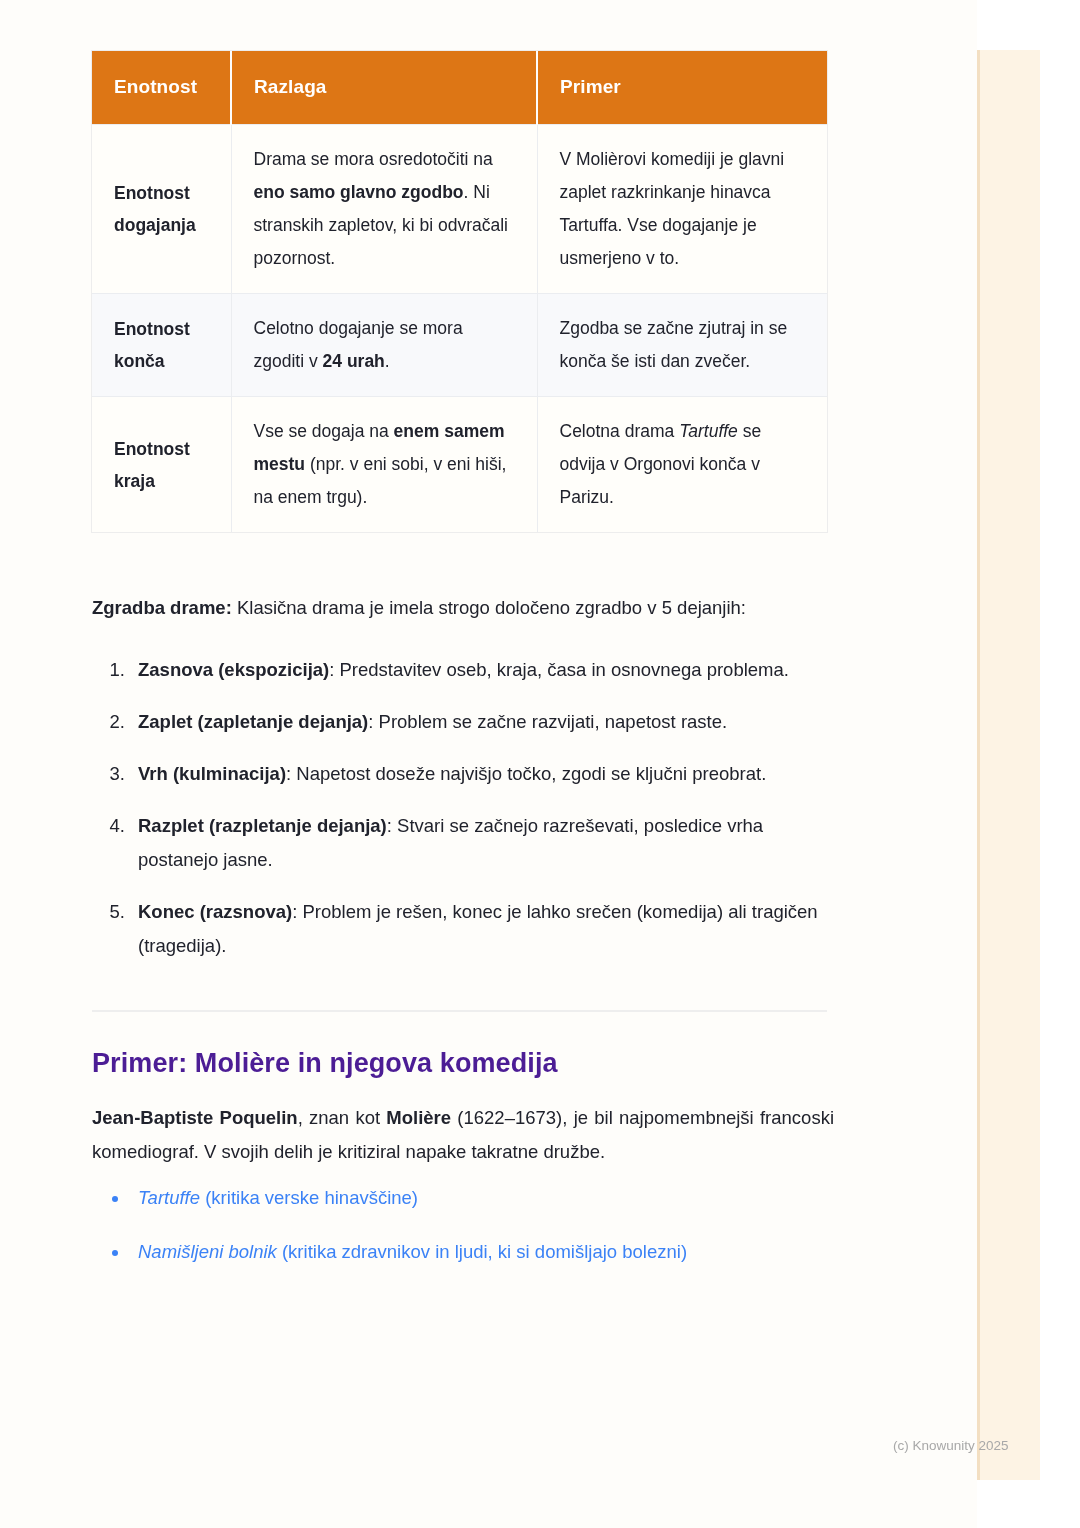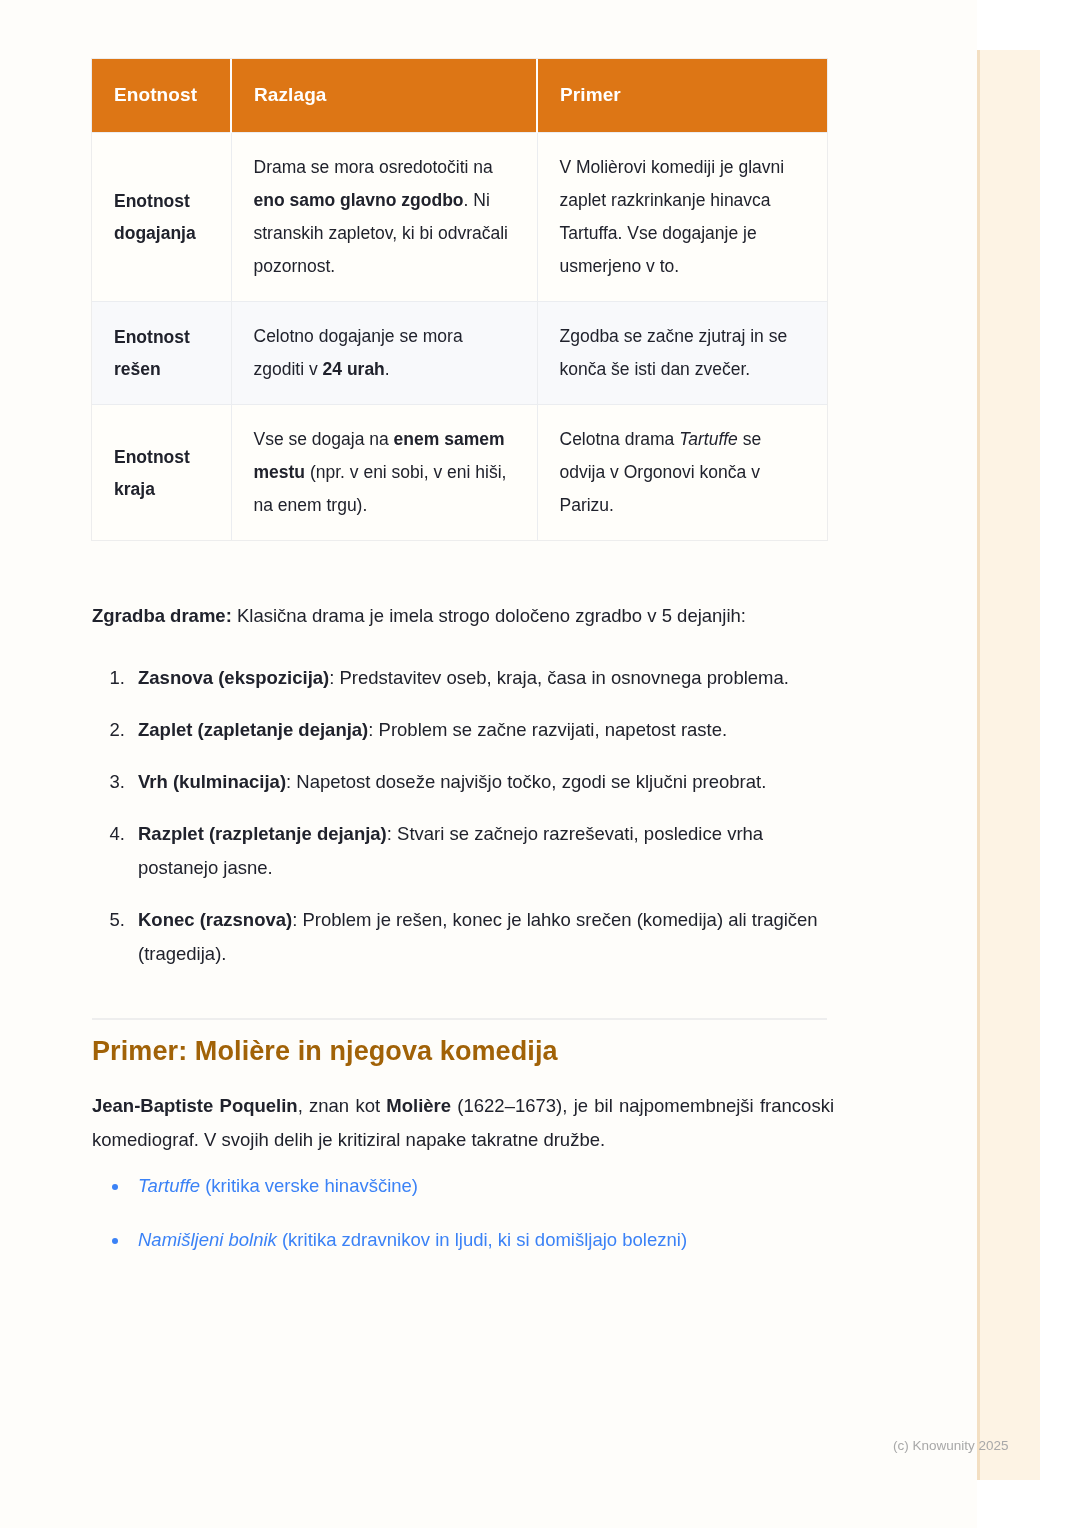--- a/index.html
+++ b/index.html
@@ -45,21 +45,21 @@
     top: 50px;
     width: 60px;
     height: 2px;
     background: #f6e7cf;
   }
 
   
   .content {
     position: absolute;
     left: 92px;
-    top: 8px;
+    top: 0;
     width: 742px;
   }
 
   
   .units-table {
     margin-top: 51px;
     width: 735px;
     border-collapse: collapse;
     table-layout: fixed;
     box-shadow: 0 0 0 1px #ededed;
@@ -146,22 +146,22 @@
   hr.rule {
     border: none;
     border-top: 2px solid #eeeeee;
     margin: 47px 0 0 0;
     width: 735px;
   }
 
   h2.section-heading {
     font-size: 27px;
     font-weight: bold;
-    color: #a16207;
-    margin: 16px 0 0 0;
+    color: #4c1d95;
+    margin: 36px 0 0 0;
     letter-spacing: 0.1px;
   }
 
   
   .watermark {
     position: absolute;
     left: 893px;
     top: 1438px;
     font-size: 13.5px;
     color: #a8a8a8;
@@ -191,21 +191,21 @@
           <th>Primer</th>
         </tr>
       </thead>
       <tbody>
         <tr class="row-odd">
           <td class="unit-name">Enotnost dogajanja</td>
           <td><span>Drama se mora osredotočiti na </span><b>eno samo glavno zgodbo</b><span>. Ni stranskih zapletov, ki bi odvračali pozornost.</span></td>
           <td><span>V Molièrovi komediji je glavni zaplet razkrinkanje hinavca Tartuffa. Vse dogajanje je usmerjeno v to.</span></td>
         </tr>
         <tr class="row-even">
-          <td class="unit-name">Enotnost rešen</td>
+          <td class="unit-name">Enotnost konča</td>
           <td><span>Celotno dogajanje se mora zgoditi v </span><b>24 urah</b><span>.</span></td>
           <td><span>Zgodba se začne zjutraj in se konča še isti dan zvečer.</span></td>
         </tr>
         <tr class="row-odd">
           <td class="unit-name">Enotnost kraja</td>
           <td><span>Vse se dogaja na </span><b>enem samem mestu</b><span> (npr. v eni sobi, v eni hiši, na enem trgu).</span></td>
           <td><span>Celotna drama </span><i>Tartuffe</i><span> se odvija v Orgonovi konča v Parizu.</span></td>
         </tr>
       </tbody>
     </table>

